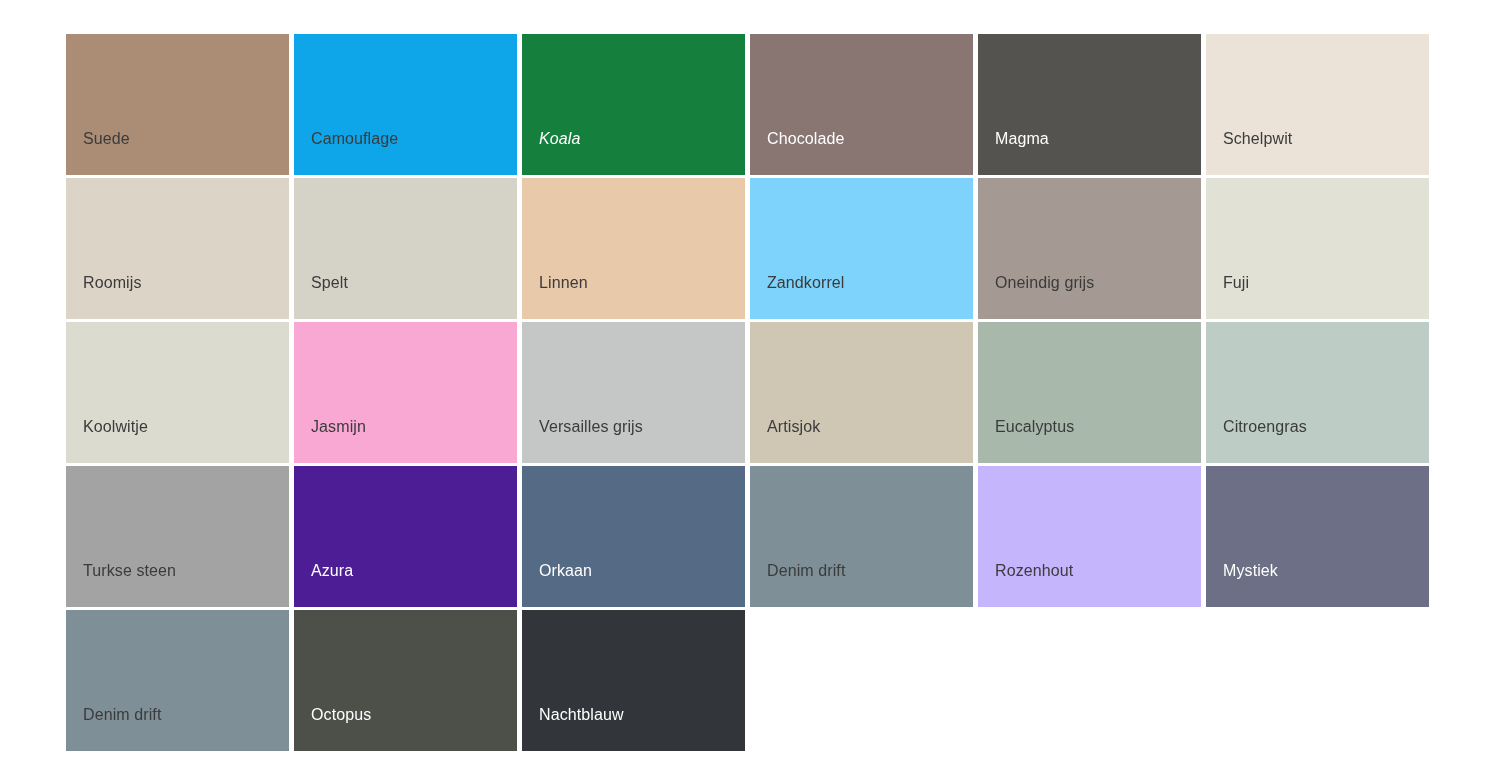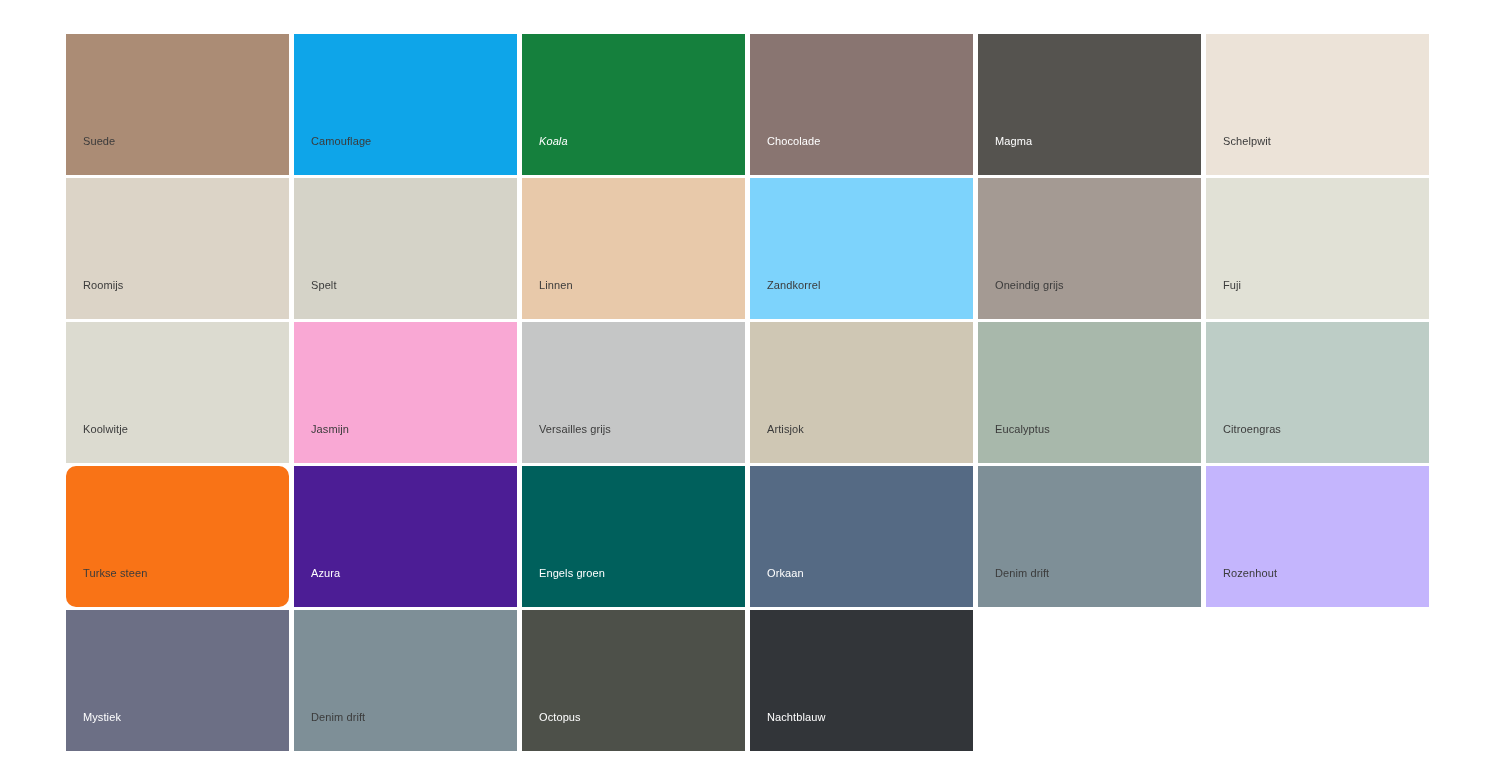--- a/index.html
+++ b/index.html
@@ -27,21 +27,21 @@
   }
   .swatch {
     position: relative;
     box-sizing: border-box;
     overflow: hidden;
   }
   .swatch-label {
     position: absolute;
     left: 17px;
     bottom: 27px;
-    font-size: 11px;
+    font-size: 16px;
     line-height: 1.2;
     letter-spacing: 0.1px;
     white-space: nowrap;
   }
   .swatch.dark-text .swatch-label { color: #3b3b3b; }
   .swatch.light-text .swatch-label { color: #ffffff; }
   .swatch.empty { background: transparent; }
 </style>
 </head>
 <body style="background: rgb(255, 255, 255);">
@@ -94,28 +94,25 @@
     </div>
     <div class="swatch dark-text" style="background: rgb(207, 199, 180);">
       <span class="swatch-label">Artisjok</span>
     </div>
     <div class="swatch dark-text" style="background: rgb(168, 184, 171);">
       <span class="swatch-label">Eucalyptus</span>
     </div>
     <div class="swatch dark-text" style="background: rgb(189, 205, 198);">
       <span class="swatch-label">Citroengras</span>
     </div>
-    <div class="swatch dark-text" style="background: #f97316; border-radius: 10px;">
+    <div class="swatch dark-text" style="background: #a3a3a3;">
       <span class="swatch-label">Turkse steen</span>
     </div>
     <div class="swatch light-text" style="background: #4c1d95;">
       <span class="swatch-label">Azura</span>
-    </div>
-    <div class="swatch light-text" style="background: rgb(0, 96, 92);">
-      <span class="swatch-label">Engels groen</span>
     </div>
     <div class="swatch light-text" style="background: rgb(85, 106, 132);">
       <span class="swatch-label">Orkaan</span>
     </div>
     <div class="swatch dark-text" style="background: rgb(126, 143, 151);">
       <span class="swatch-label">Denim drift</span>
     </div>
     <div class="swatch dark-text" style="background: #c4b5fd;">
       <span class="swatch-label">Rozenhout</span>
     </div>

